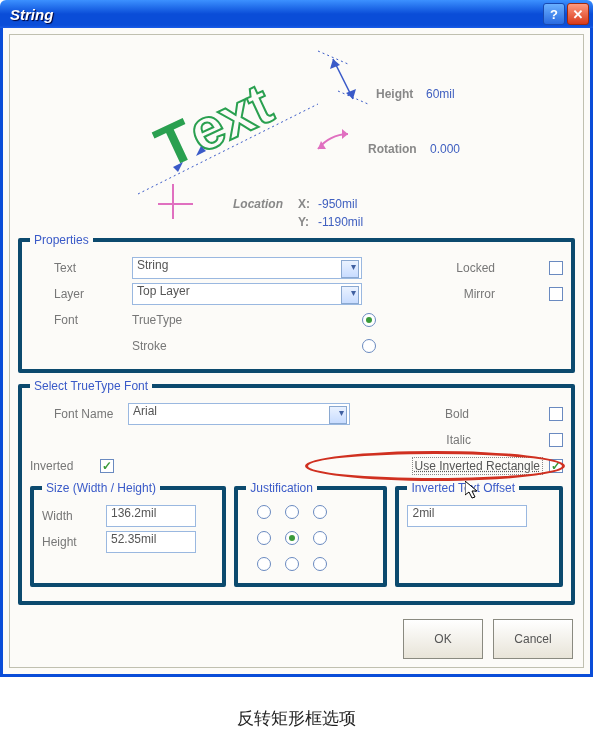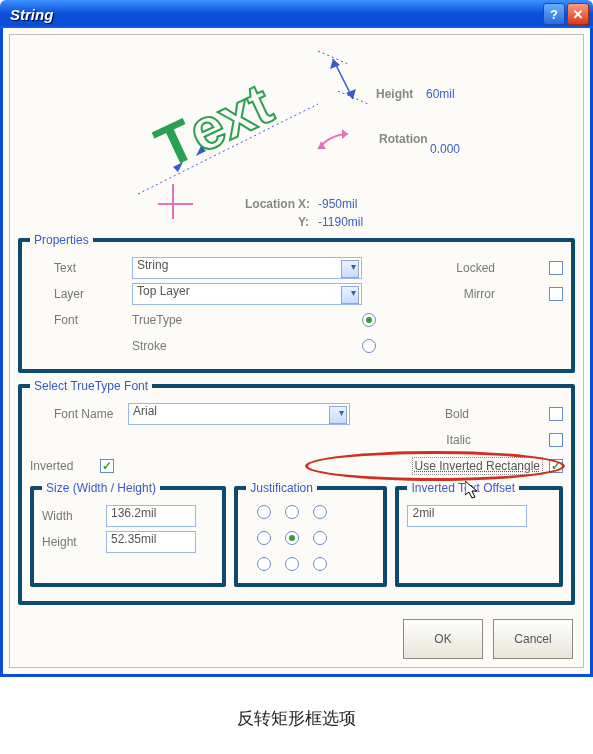--- a/index.html
+++ b/index.html
@@ -155,23 +155,23 @@
         <g transform="translate(150,130) rotate(-25)">
           <text x="0" y="0" font-family="Arial" font-weight="bold" font-size="58" fill="#2aa050">T</text>
           <text x="36" y="0" font-family="Arial" font-weight="bold" font-size="58" fill="none" stroke="#2aa050" stroke-width="2">ext</text>
         </g>
 
         <polygon points="155,128 165,123 160,133" fill="#3a5ac8"></polygon>
         <polygon points="188,112 178,117 183,107" fill="#3a5ac8"></polygon>
       </svg>
       <span class="preview-label" style="left:358px;top:48px;">Height</span>
       <span class="preview-val" style="left:408px;top:48px;">60mil</span>
-      <span class="preview-label" style="left:350px;top:93px;margin-left:11px;">Rotation</span>
+      <span class="preview-label" style="left:350px;top:103px;">Rotation</span>
       <span class="preview-val" style="left:412px;top:103px;">0.000</span>
-      <span class="preview-label" style="left:227px;top:158px;">Location</span>
+      <span class="preview-label" style="left:215px;top:158px;font-style:italic;">Location</span>
       <span class="preview-label" style="left:280px;top:158px;">X:</span>
       <span class="preview-val" style="left:300px;top:158px;">-950mil</span>
       <span class="preview-label" style="left:280px;top:176px;">Y:</span>
       <span class="preview-val" style="left:300px;top:176px;">-1190mil</span>
     </div>
 
     <fieldset>
       <legend>Properties</legend>
       <div class="row">
         <span class="lbl">Text</span>

